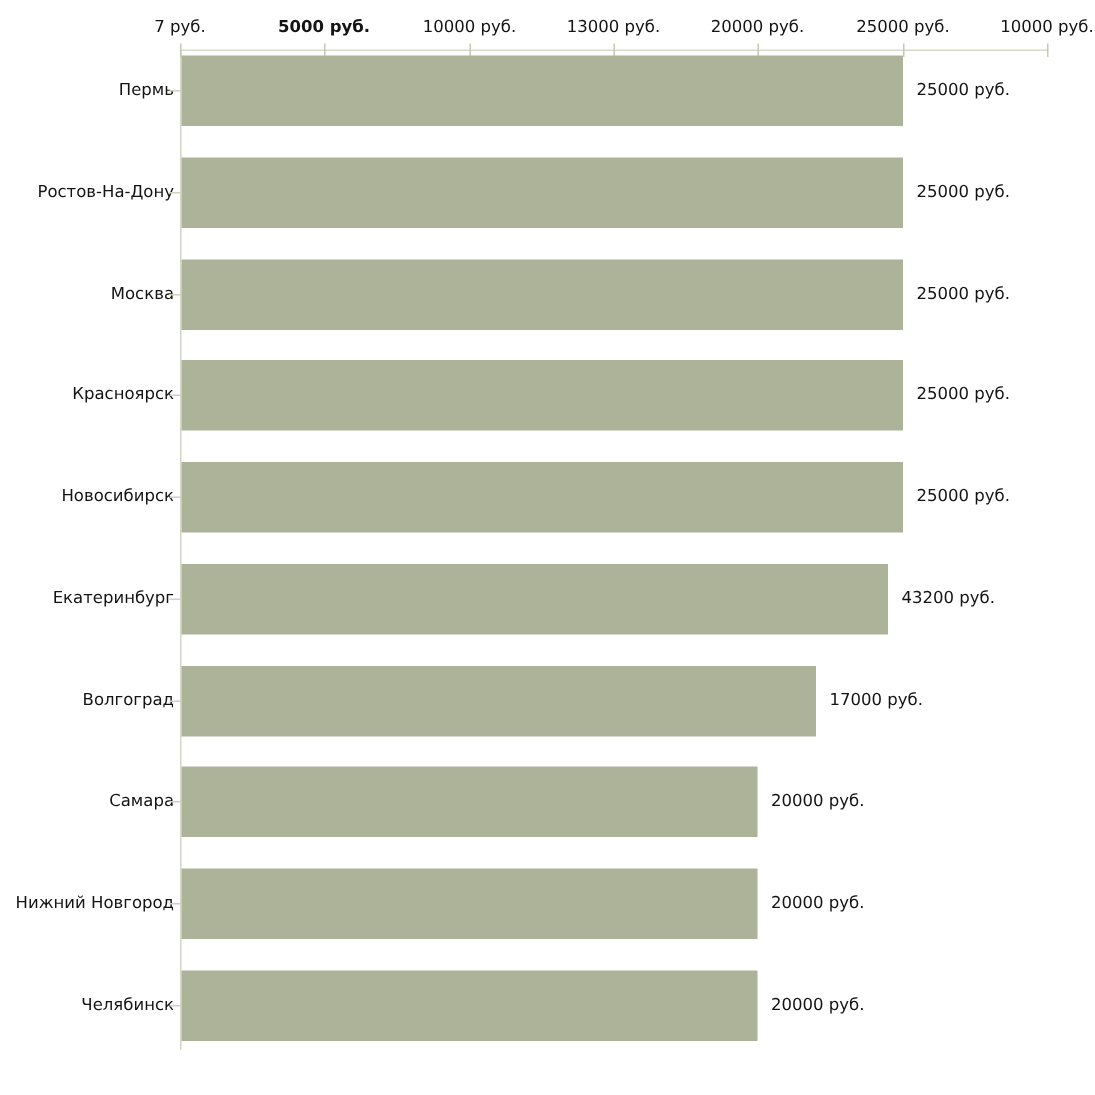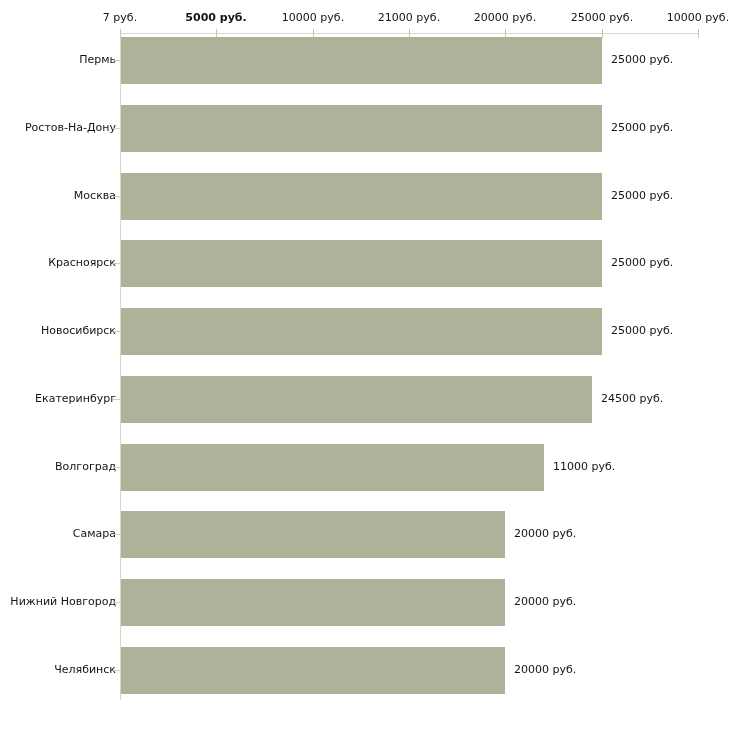--- a/index.html
+++ b/index.html
@@ -69,21 +69,21 @@
   <div class="axis-hline" style="left:120px; top:33px; width:579px;"></div>
   <div class="axis-vline" style="left:120px; top:33px; height:667px;"></div>
   <div id="x-ticks">
       <div class="tick-mark" style="left: 120px; top: 29px; height: 9px;"></div>
       <div class="tick-label" style="left: 120px; top: 10px;">7 руб.</div>
       <div class="tick-mark" style="left: 216px; top: 29px; height: 9px;"></div>
       <div class="tick-label" style="left: 216px; top: 10px; font-weight: bold;">5000 руб.</div>
       <div class="tick-mark" style="left: 313px; top: 29px; height: 9px;"></div>
       <div class="tick-label" style="left: 313px; top: 10px;">10000 руб.</div>
       <div class="tick-mark" style="left: 409px; top: 29px; height: 9px;"></div>
-      <div class="tick-label" style="left: 409px; top: 10px;">21000 руб.</div>
+      <div class="tick-label" style="left: 409px; top: 10px;">13000 руб.</div>
       <div class="tick-mark" style="left: 505px; top: 29px; height: 9px;"></div>
       <div class="tick-label" style="left: 505px; top: 10px;">20000 руб.</div>
       <div class="tick-mark" style="left: 602px; top: 29px; height: 9px;"></div>
       <div class="tick-label" style="left: 602px; top: 10px;">25000 руб.</div>
       <div class="tick-mark" style="left: 698px; top: 29px; height: 9px;"></div>
       <div class="tick-label" style="left: 698px; top: 10px;">10000 руб.</div>
     </div>
   <div id="rows">
       <div class="cat-label" style="left: 0px; width: 116px; top: 52px;">Пермь</div>
       <div class="cat-tick" style="left: 113px; width: 7px; top: 60px;"></div>
@@ -101,25 +101,25 @@
       <div class="cat-tick" style="left: 113px; width: 7px; top: 263px;"></div>
       <div class="bar" style="left: 121px; width: 481px; top: 240px; background: rgb(172, 179, 153);"></div>
       <div class="val-label" style="left: 611px; top: 255px;">25000 руб.</div>
       <div class="cat-label" style="left: 0px; width: 116px; top: 323px;">Новосибирск</div>
       <div class="cat-tick" style="left: 113px; width: 7px; top: 331px;"></div>
       <div class="bar" style="left: 121px; width: 481px; top: 308px; background: rgb(172, 179, 153);"></div>
       <div class="val-label" style="left: 611px; top: 323px;">25000 руб.</div>
       <div class="cat-label" style="left: 0px; width: 116px; top: 391px;">Екатеринбург</div>
       <div class="cat-tick" style="left: 113px; width: 7px; top: 399px;"></div>
       <div class="bar" style="left: 121px; width: 471px; top: 376px; background: rgb(172, 179, 153);"></div>
-      <div class="val-label" style="left: 601px; top: 391px;">24500 руб.</div>
+      <div class="val-label" style="left: 601px; top: 391px;">43200 руб.</div>
       <div class="cat-label" style="left: 0px; width: 116px; top: 459px;">Волгоград</div>
       <div class="cat-tick" style="left: 113px; width: 7px; top: 467px;"></div>
       <div class="bar" style="left: 121px; width: 423px; top: 444px; background: rgb(172, 179, 153);"></div>
-      <div class="val-label" style="left: 553px; top: 459px;">11000 руб.</div>
+      <div class="val-label" style="left: 553px; top: 459px;">17000 руб.</div>
       <div class="cat-label" style="left: 0px; width: 116px; top: 526px;">Самара</div>
       <div class="cat-tick" style="left: 113px; width: 7px; top: 534px;"></div>
       <div class="bar" style="left: 121px; width: 384px; top: 511px; background: rgb(172, 179, 153);"></div>
       <div class="val-label" style="left: 514px; top: 526px;">20000 руб.</div>
       <div class="cat-label" style="left: 0px; width: 116px; top: 594px;">Нижний Новгород</div>
       <div class="cat-tick" style="left: 113px; width: 7px; top: 602px;"></div>
       <div class="bar" style="left: 121px; width: 384px; top: 579px; background: rgb(172, 179, 153);"></div>
       <div class="val-label" style="left: 514px; top: 594px;">20000 руб.</div>
       <div class="cat-label" style="left: 0px; width: 116px; top: 662px;">Челябинск</div>
       <div class="cat-tick" style="left: 113px; width: 7px; top: 670px;"></div>

